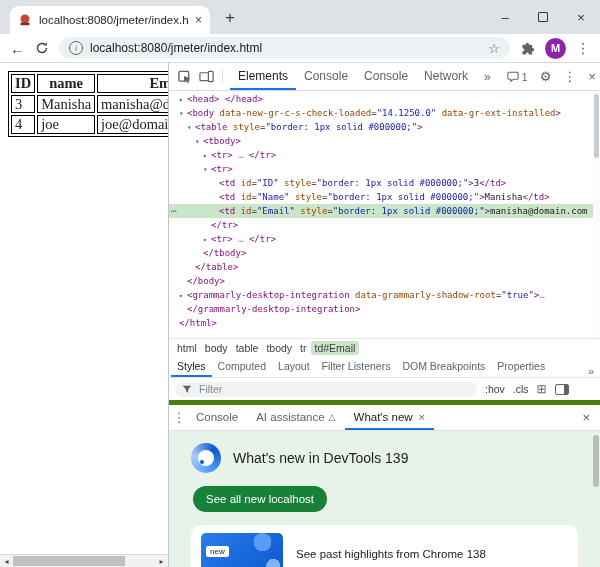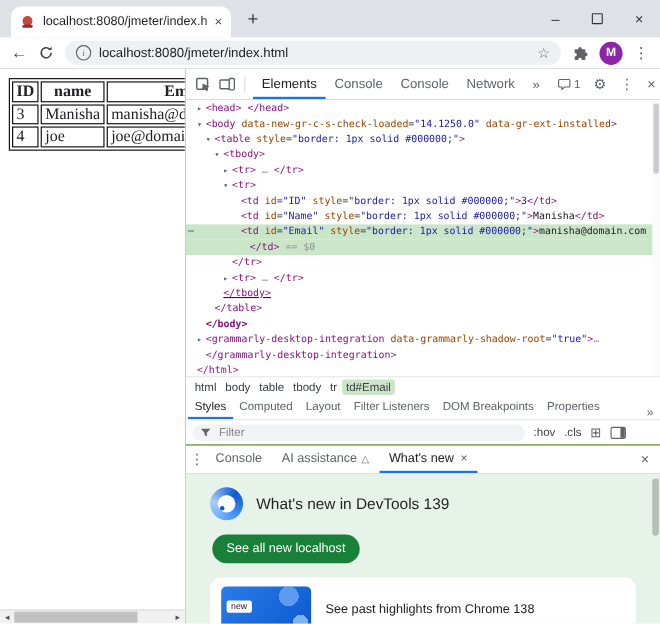--- a/index.html
+++ b/index.html
@@ -80,21 +80,21 @@
   .crumb{padding:1px 4px;white-space:nowrap}
   .crumb.sel{background:var(--selection,#cbe5c9);border-radius:3px}
 
   .sidebar-tabs{height:21px;flex:none;border-bottom:1px solid #e4e6e8;display:flex;align-items:flex-end;
                 padding:0 2px;overflow:hidden}
   .stab{padding:0 6px;font-size:10.5px;color:#5f6368;height:100%;display:flex;align-items:center;
         border-bottom:2px solid transparent;box-sizing:border-box;white-space:nowrap}
   .stab.sel{color:#202124;border-bottom-color:var(--accent,#1a73e8)}
   .stab-chev{margin-left:auto;font-size:11px;color:#5f6368;padding-right:4px}
 
-  .filter-row{height:22px;flex:none;border-bottom:1px solid #4d7c0f;display:flex;align-items:center;
+  .filter-row{height:22px;flex:none;border-bottom:5px solid #4d7c0f;display:flex;align-items:center;
               padding:0 6px;gap:8px}
   .fpill{flex:1;max-width:288px;height:15px;background:#f1f3f4;border-radius:8px;display:flex;
          align-items:center;gap:5px;padding:0 7px}
   .fpill input{border:none;background:transparent;outline:none;font-size:10.5px;color:#202124;width:100%;
                font-family:"Liberation Sans",sans-serif}
   .fpill input::placeholder{color:#80868b}
   .hovcls{font-size:10.5px;color:#3c4043}
   .mini-icon{font-size:12px;color:#5f6368;line-height:1}
   .panel-icon{width:12px;height:9px;border:1px solid #5f6368;border-radius:2px;position:relative}
   .panel-icon::after{content:'';position:absolute;right:0;top:0;bottom:0;width:4px;background:#5f6368}
@@ -251,26 +251,25 @@
         <div id="tree-lines">
             <div class="tl"><span class="tc" style="margin-left: 18px;"><span class="arw">▸</span><span class="tk-tag">&lt;head&gt;</span><span class="tk-plain"> </span><span class="tk-tag">&lt;/head&gt;</span></span></div>
             <div class="tl"><span class="tc" style="margin-left: 18px;"><span class="arw">▾</span><span class="tk-tag">&lt;body</span><span class="tk-attr"> data-new-gr-c-s-check-loaded</span><span class="tk-eq">=</span><span class="tk-val">"14.1250.0"</span><span class="tk-attr"> data-gr-ext-installed</span><span class="tk-tag">&gt;</span></span></div>
             <div class="tl"><span class="tc" style="margin-left: 26px;"><span class="arw">▾</span><span class="tk-tag">&lt;table</span><span class="tk-attr"> style</span><span class="tk-eq">=</span><span class="tk-val">"border: 1px solid #000000;"</span><span class="tk-tag">&gt;</span></span></div>
             <div class="tl"><span class="tc" style="margin-left: 34px;"><span class="arw">▾</span><span class="tk-tag">&lt;tbody&gt;</span></span></div>
             <div class="tl"><span class="tc" style="margin-left: 42px;"><span class="arw">▸</span><span class="tk-tag">&lt;tr&gt;</span><span class="tk-dim"> … </span><span class="tk-tag">&lt;/tr&gt;</span></span></div>
             <div class="tl"><span class="tc" style="margin-left: 42px;"><span class="arw">▾</span><span class="tk-tag">&lt;tr&gt;</span></span></div>
             <div class="tl"><span class="tc" style="margin-left: 50px;"><span class="tk-tag">&lt;td</span><span class="tk-attr"> id</span><span class="tk-eq">=</span><span class="tk-val">"ID"</span><span class="tk-attr"> style</span><span class="tk-eq">=</span><span class="tk-val">"border: 1px solid #000000;"</span><span class="tk-tag">&gt;</span><span class="tk-plain">3</span><span class="tk-tag">&lt;/td&gt;</span></span></div>
             <div class="tl"><span class="tc" style="margin-left: 50px;"><span class="tk-tag">&lt;td</span><span class="tk-attr"> id</span><span class="tk-eq">=</span><span class="tk-val">"Name"</span><span class="tk-attr"> style</span><span class="tk-eq">=</span><span class="tk-val">"border: 1px solid #000000;"</span><span class="tk-tag">&gt;</span><span class="tk-plain">Manisha</span><span class="tk-tag">&lt;/td&gt;</span></span></div>
             <div class="tl sel"><span class="gut">⋯</span><span class="tc" style="margin-left: 50px;"><span class="tk-tag">&lt;td</span><span class="tk-attr"> id</span><span class="tk-eq">=</span><span class="tk-val">"Email"</span><span class="tk-attr"> style</span><span class="tk-eq">=</span><span class="tk-val">"border: 1px solid #000000;"</span><span class="tk-tag">&gt;</span><span class="tk-plain">manisha@domain.com</span></span></div>
-            <div class="tl sel"><span class="tc" style="margin-left: 58px;"><span class="tk-tag">&lt;/td&gt;</span><span class="tk-dim"> == $0</span></span></div>
             <div class="tl"><span class="tc" style="margin-left: 42px;"><span class="tk-tag">&lt;/tr&gt;</span></span></div>
             <div class="tl"><span class="tc" style="margin-left: 42px;"><span class="arw">▸</span><span class="tk-tag">&lt;tr&gt;</span><span class="tk-dim"> … </span><span class="tk-tag">&lt;/tr&gt;</span></span></div>
-            <div class="tl"><span class="tc" style="margin-left: 34px; text-decoration: underline;"><span class="tk-tag">&lt;/tbody&gt;</span></span></div>
+            <div class="tl"><span class="tc" style="margin-left: 34px;"><span class="tk-tag">&lt;/tbody&gt;</span></span></div>
             <div class="tl"><span class="tc" style="margin-left: 26px;"><span class="tk-tag">&lt;/table&gt;</span></span></div>
-            <div class="tl"><span class="tc" style="margin-left: 18px; font-weight: bold;"><span class="tk-tag">&lt;/body&gt;</span></span></div>
+            <div class="tl"><span class="tc" style="margin-left: 18px;"><span class="tk-tag">&lt;/body&gt;</span></span></div>
             <div class="tl"><span class="tc" style="margin-left: 18px;"><span class="arw">▸</span><span class="tk-tag">&lt;grammarly-desktop-integration</span><span class="tk-attr"> data-grammarly-shadow-root</span><span class="tk-eq">=</span><span class="tk-val">"true"</span><span class="tk-tag">&gt;</span><span class="tk-dim">…</span></span></div>
             <div class="tl"><span class="tc" style="margin-left: 18px;"><span class="tk-tag">&lt;/grammarly-desktop-integration&gt;</span></span></div>
             <div class="tl"><span class="tc" style="margin-left: 10px;"><span class="tk-tag">&lt;/html&gt;</span></span></div>
           </div>
         <div class="vscroll">
             <div class="vthumb"></div>
           </div>
       </div>
 
       <div class="breadcrumbs" id="crumbs">

